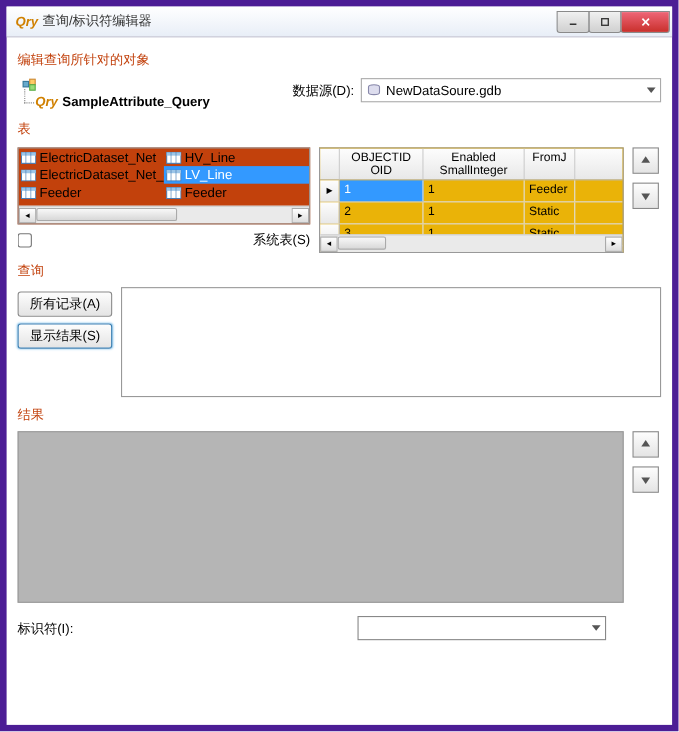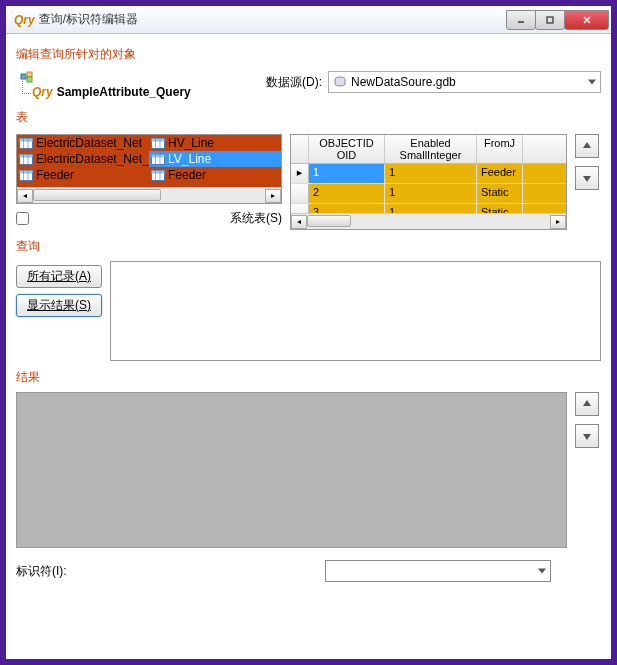--- a/index.html
+++ b/index.html
@@ -37,21 +37,21 @@
 .gh-cell { border-right: 1px solid #ccc; padding: 2px 4px; text-align: center; }
 .gh-rowhead { width: 18px; }
 .grid-body .grow { display: flex; border-bottom: 1px solid #ddd; height: 20px; }
 .gcell { border-right: 1px solid #e0e0e0; padding: 2px 4px; overflow: hidden; white-space: nowrap; }
 .gcell.rowhead { width: 18px; background: linear-gradient(#fdfdfd,#e8e8e8); border-right: 1px solid #bbb; text-align: center; }
 .gcell.sel { background: #3399ff; color: #fff; }
 .updown-col { width: 26px; display: flex; flex-direction: column; gap: 8px; }
 .sq-btn { width: 24px; height: 24px; border: 1px solid #888; background: linear-gradient(#fdfdfd,#e4e4e4); display: flex; align-items: center; justify-content: center; }
 .checkbox-row { display: flex; align-items: center; gap: 20px; margin-top: 6px; justify-content: space-between; }
 .checkbox-row input { width: 13px; height: 13px; }
-.query-buttons { display: flex; flex-direction: column; gap: 6px; margin-top: 4px; text-decoration: underline; }
+.query-buttons { display: flex; flex-direction: column; gap: 6px; margin-top: 4px; }
 .btn { padding: 2px 10px; border: 1px solid #8a8a8a; background: linear-gradient(#fdfdfd,#e4e4e4); border-radius: 3px; min-width: 86px; text-align: center; cursor: pointer; }
 .btn.highlight { border: 1px solid #3c7fb1; box-shadow: 0 0 2px #6cb6e8; }
 .query-area { display: flex; gap: 8px; align-items: flex-start; }
 .query-text { flex: 1; height: 100px; border: 1px solid #999; background: #fff; }
 .results-area { display: flex; gap: 8px; margin-top: 4px; }
 .results-box { flex: 1; height: 156px; background: #b5b5b5; border: 1px solid #999; }
 .identifier-row { display: flex; align-items: center; gap: 6px; margin-top: 12px; justify-content: space-between; padding-right: 50px; }
 .identifier-row .combo { width: 226px; height: 22px; border: 1px solid #888; background: #fff; position: relative; }
 .identifier-row .combo .dd-arrow { position: absolute; right: 4px; top: 50%; transform: translateY(-50%); }
 .footer-btns { display: flex; gap: 10px; justify-content: flex-end; margin-top: 10px; }

